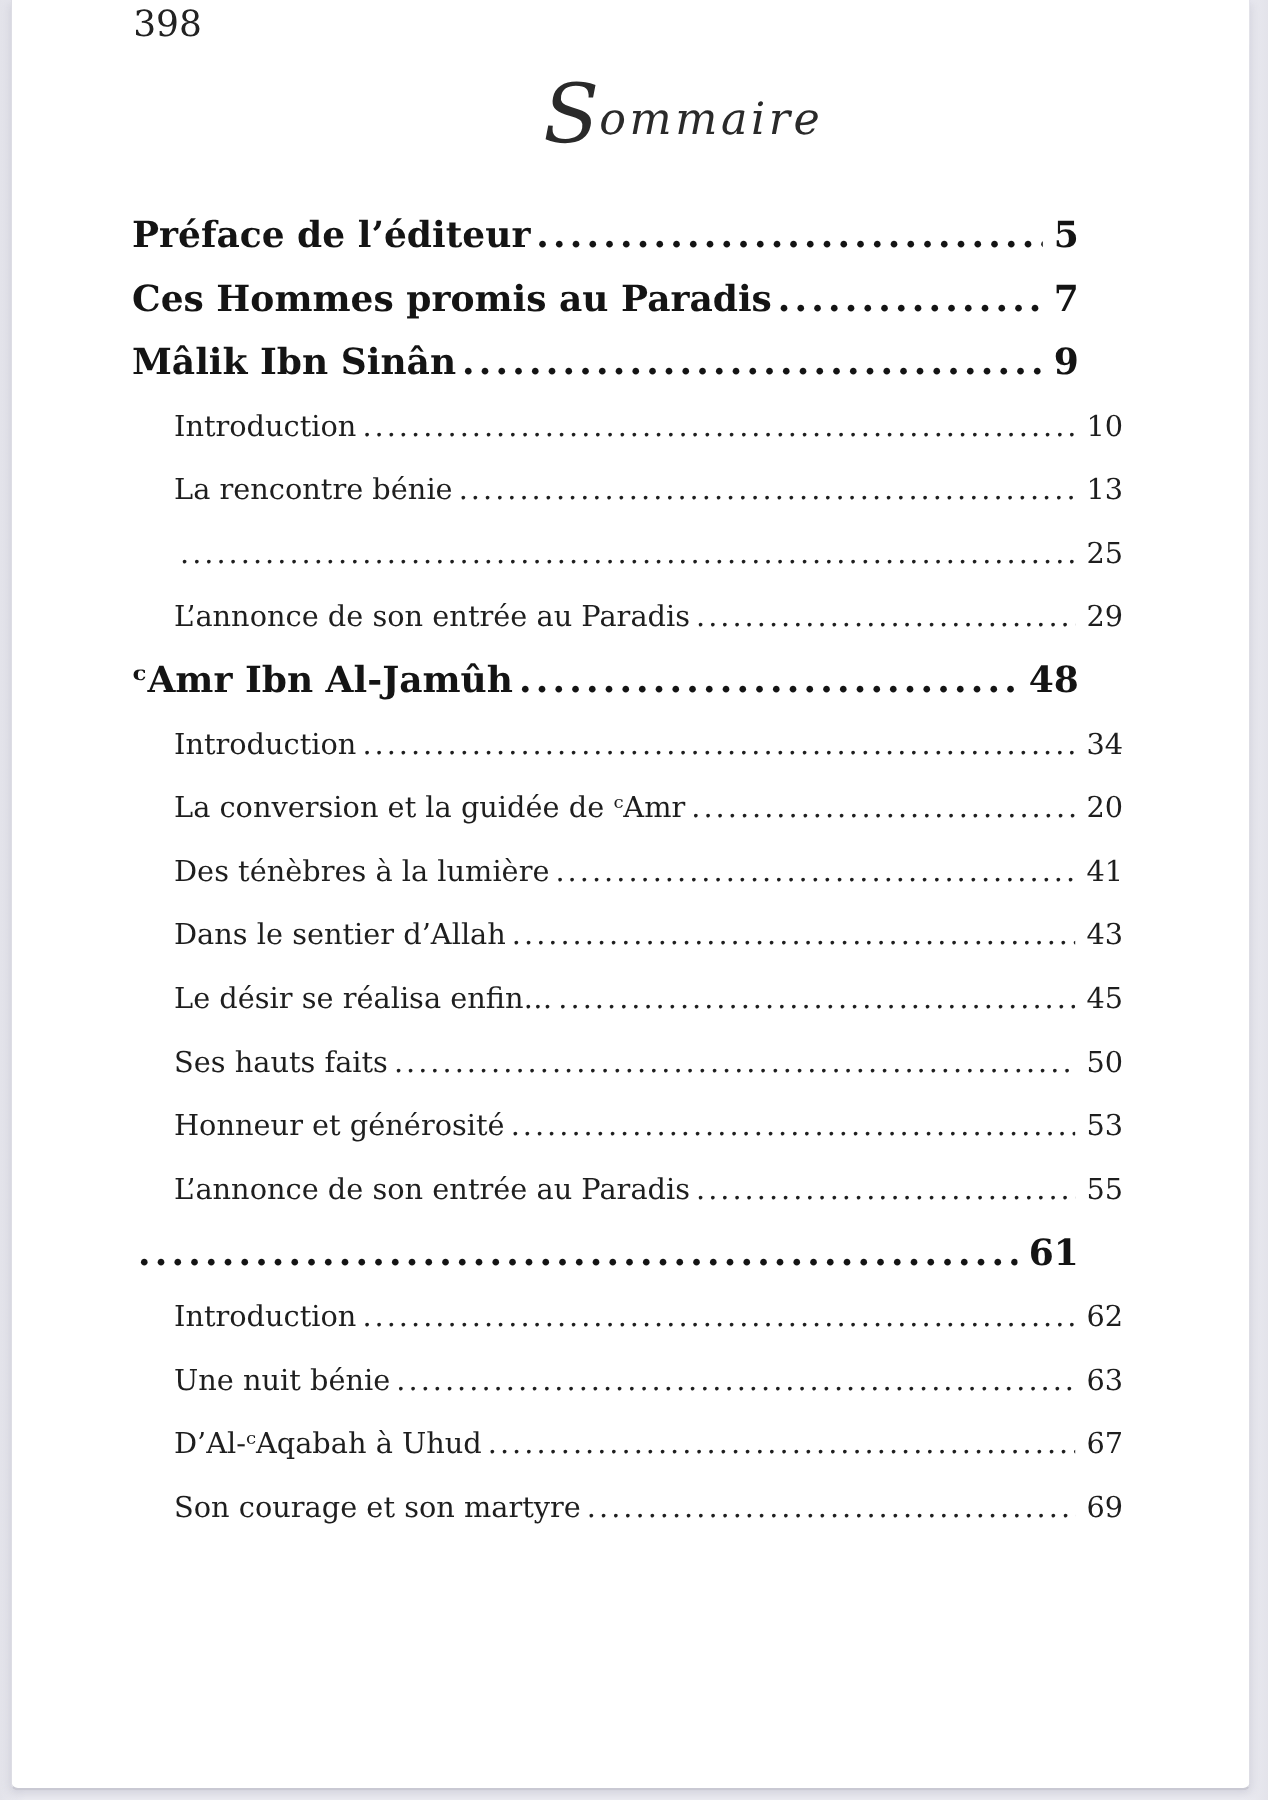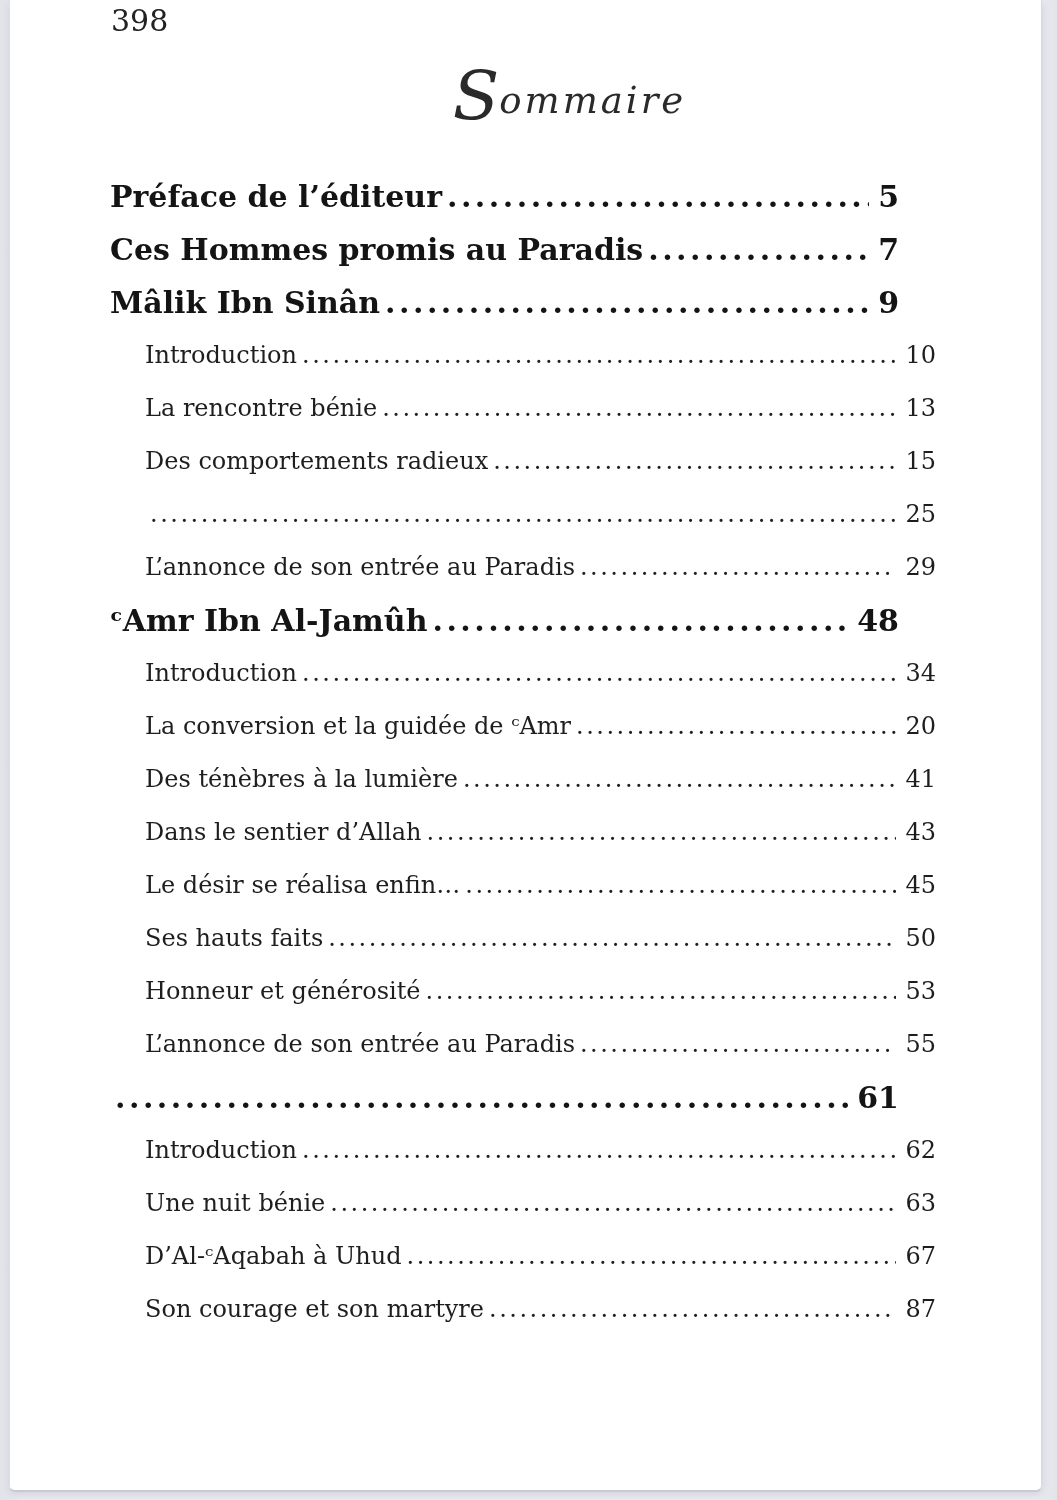--- a/index.html
+++ b/index.html
@@ -141,25 +141,20 @@
     <span class="dots"></span>
     <span class="num">10</span>
   </div>
 
   <div class="row section">
     <span class="label">La rencontre bénie</span>
     <span class="dots"></span>
     <span class="num">13</span>
   </div>
 
-  <div class="row section">
-    <span class="label">Des comportements radieux</span>
-    <span class="dots"></span>
-    <span class="num">15</span>
-  </div>
 
 
   <div class="row section">
     <span class="dots"></span>
     <span class="num">25</span>
   </div>
 
   <div class="row section">
     <span class="label">L’annonce de son entrée au Paradis</span>
     <span class="dots"></span>
@@ -239,18 +234,18 @@
 
   <div class="row section">
     <span class="label">D’Al-ᶜAqabah à Uhud</span>
     <span class="dots"></span>
     <span class="num">67</span>
   </div>
 
   <div class="row section">
     <span class="label">Son courage et son martyre</span>
     <span class="dots"></span>
-    <span class="num">87</span>
+    <span class="num">69</span>
   </div>
 </div>
 
   </div>
 </div>
 
 </body></html>

